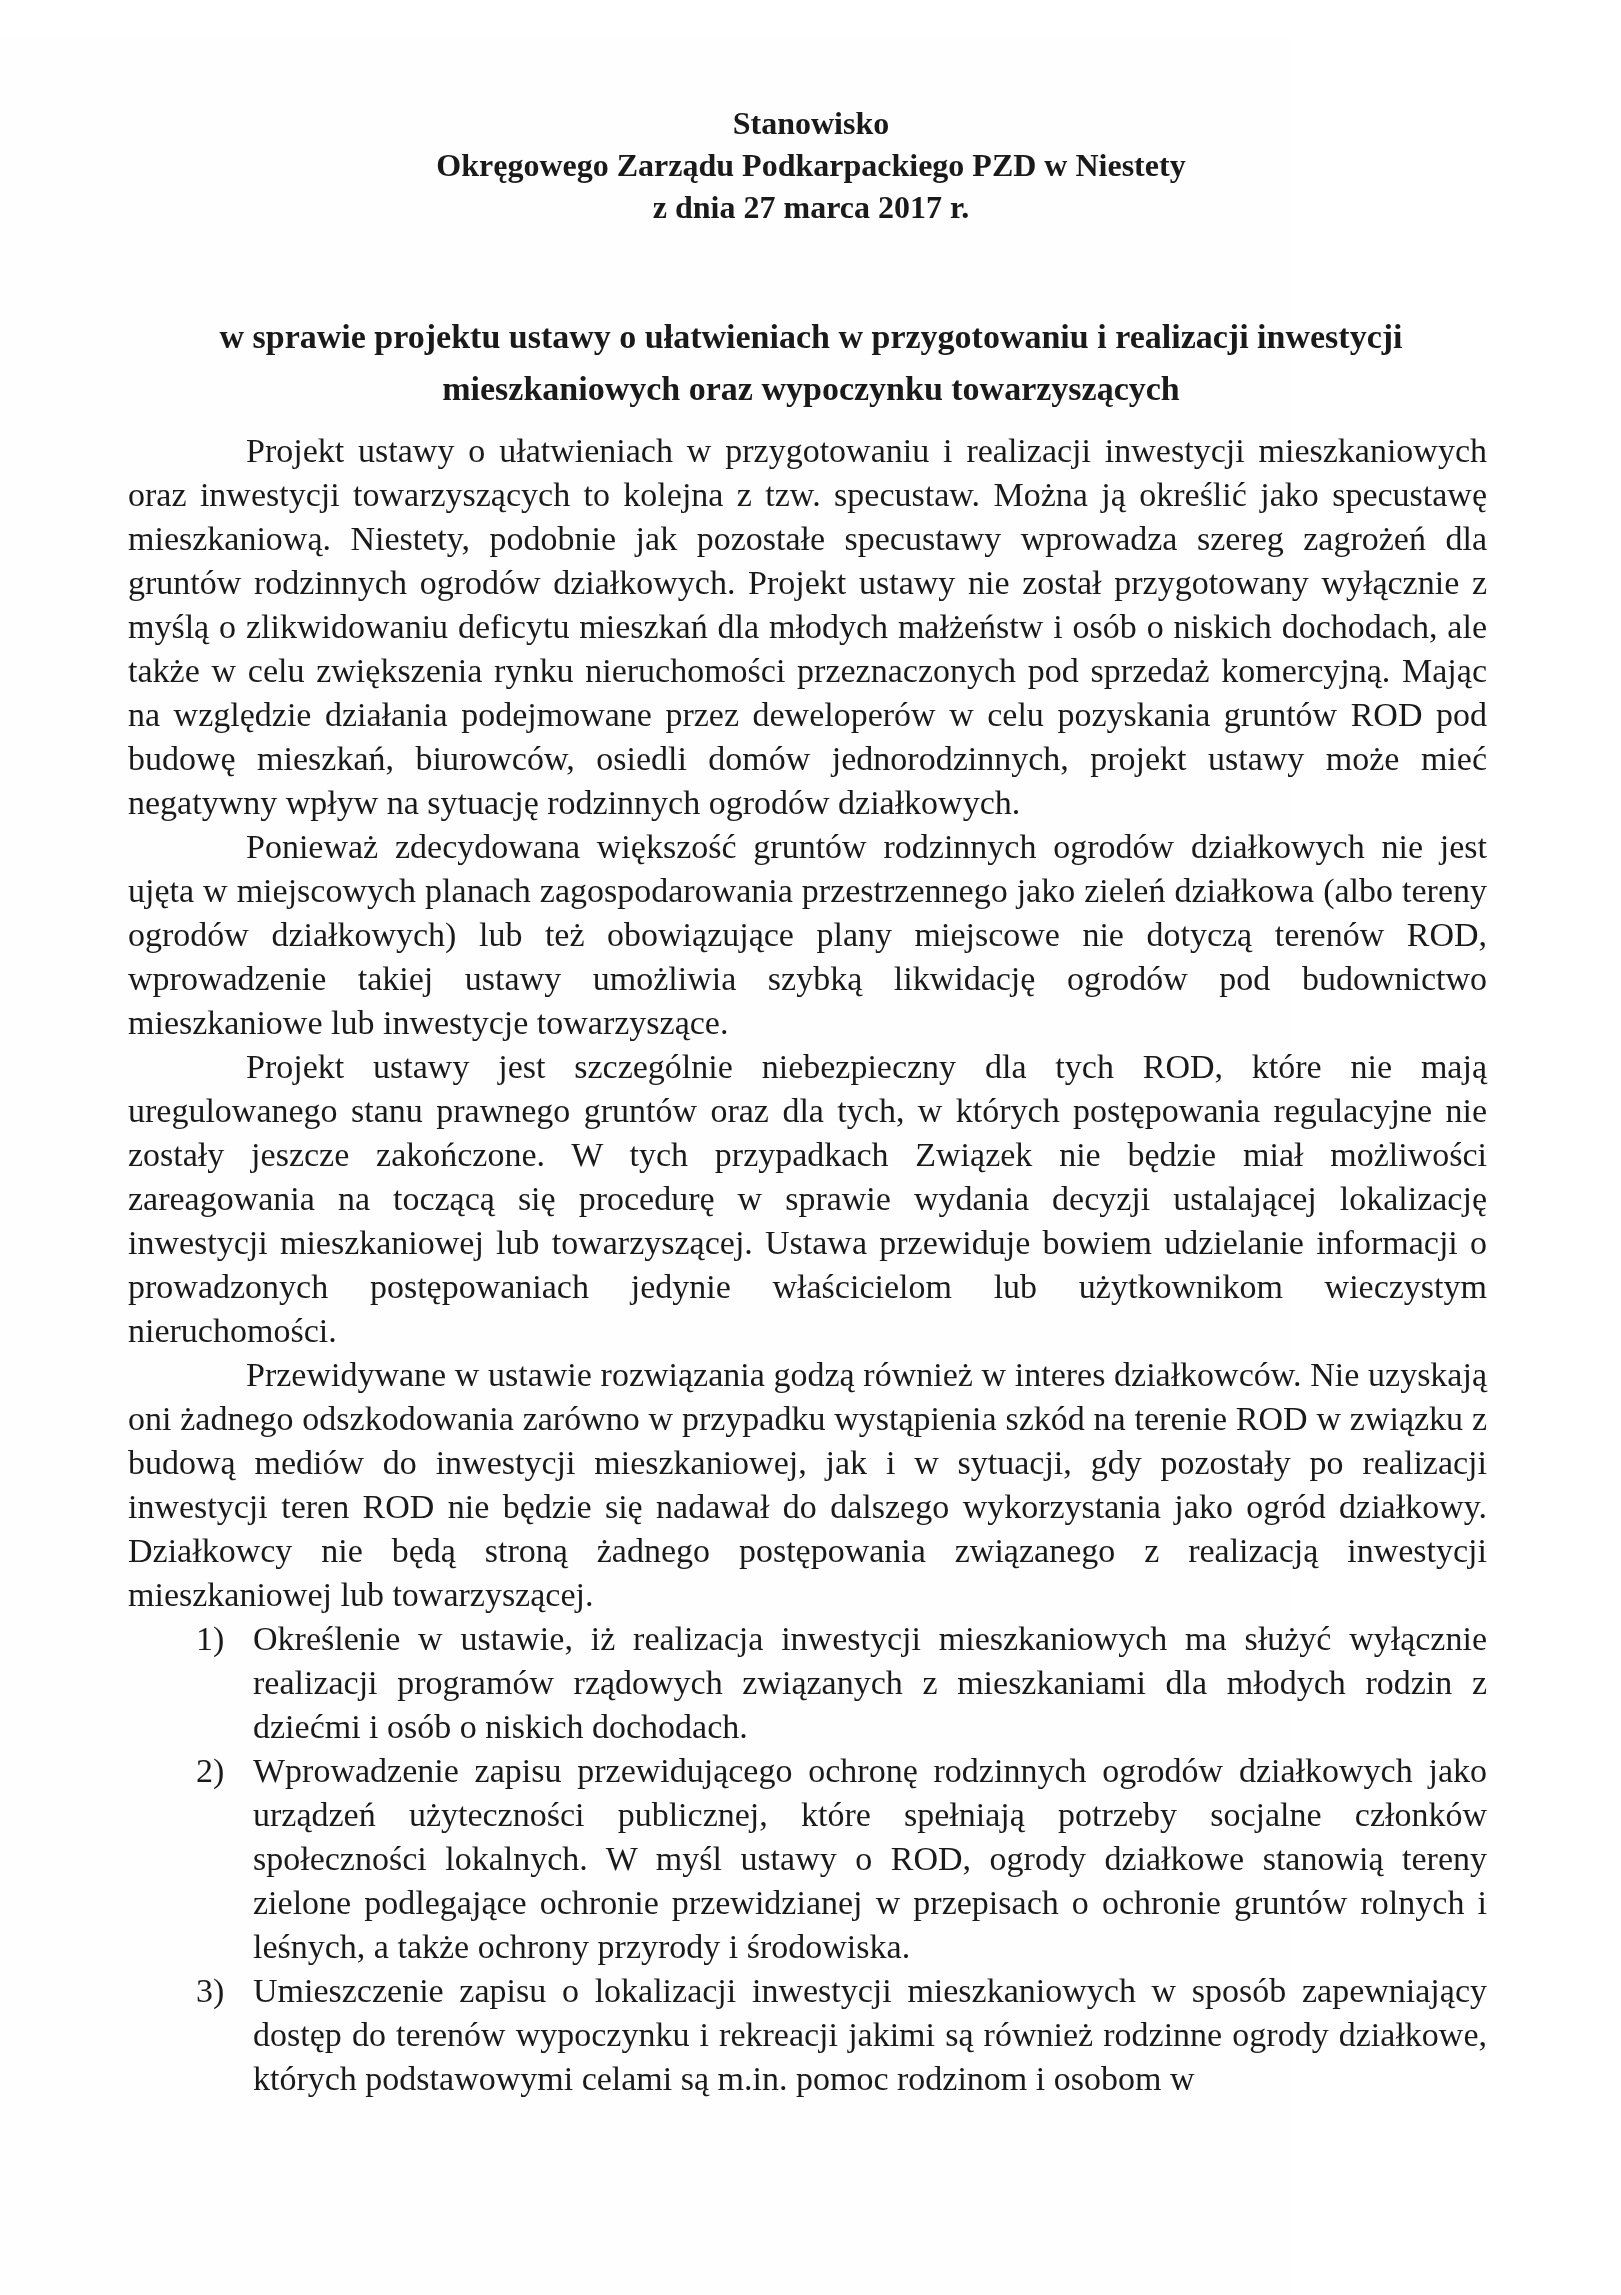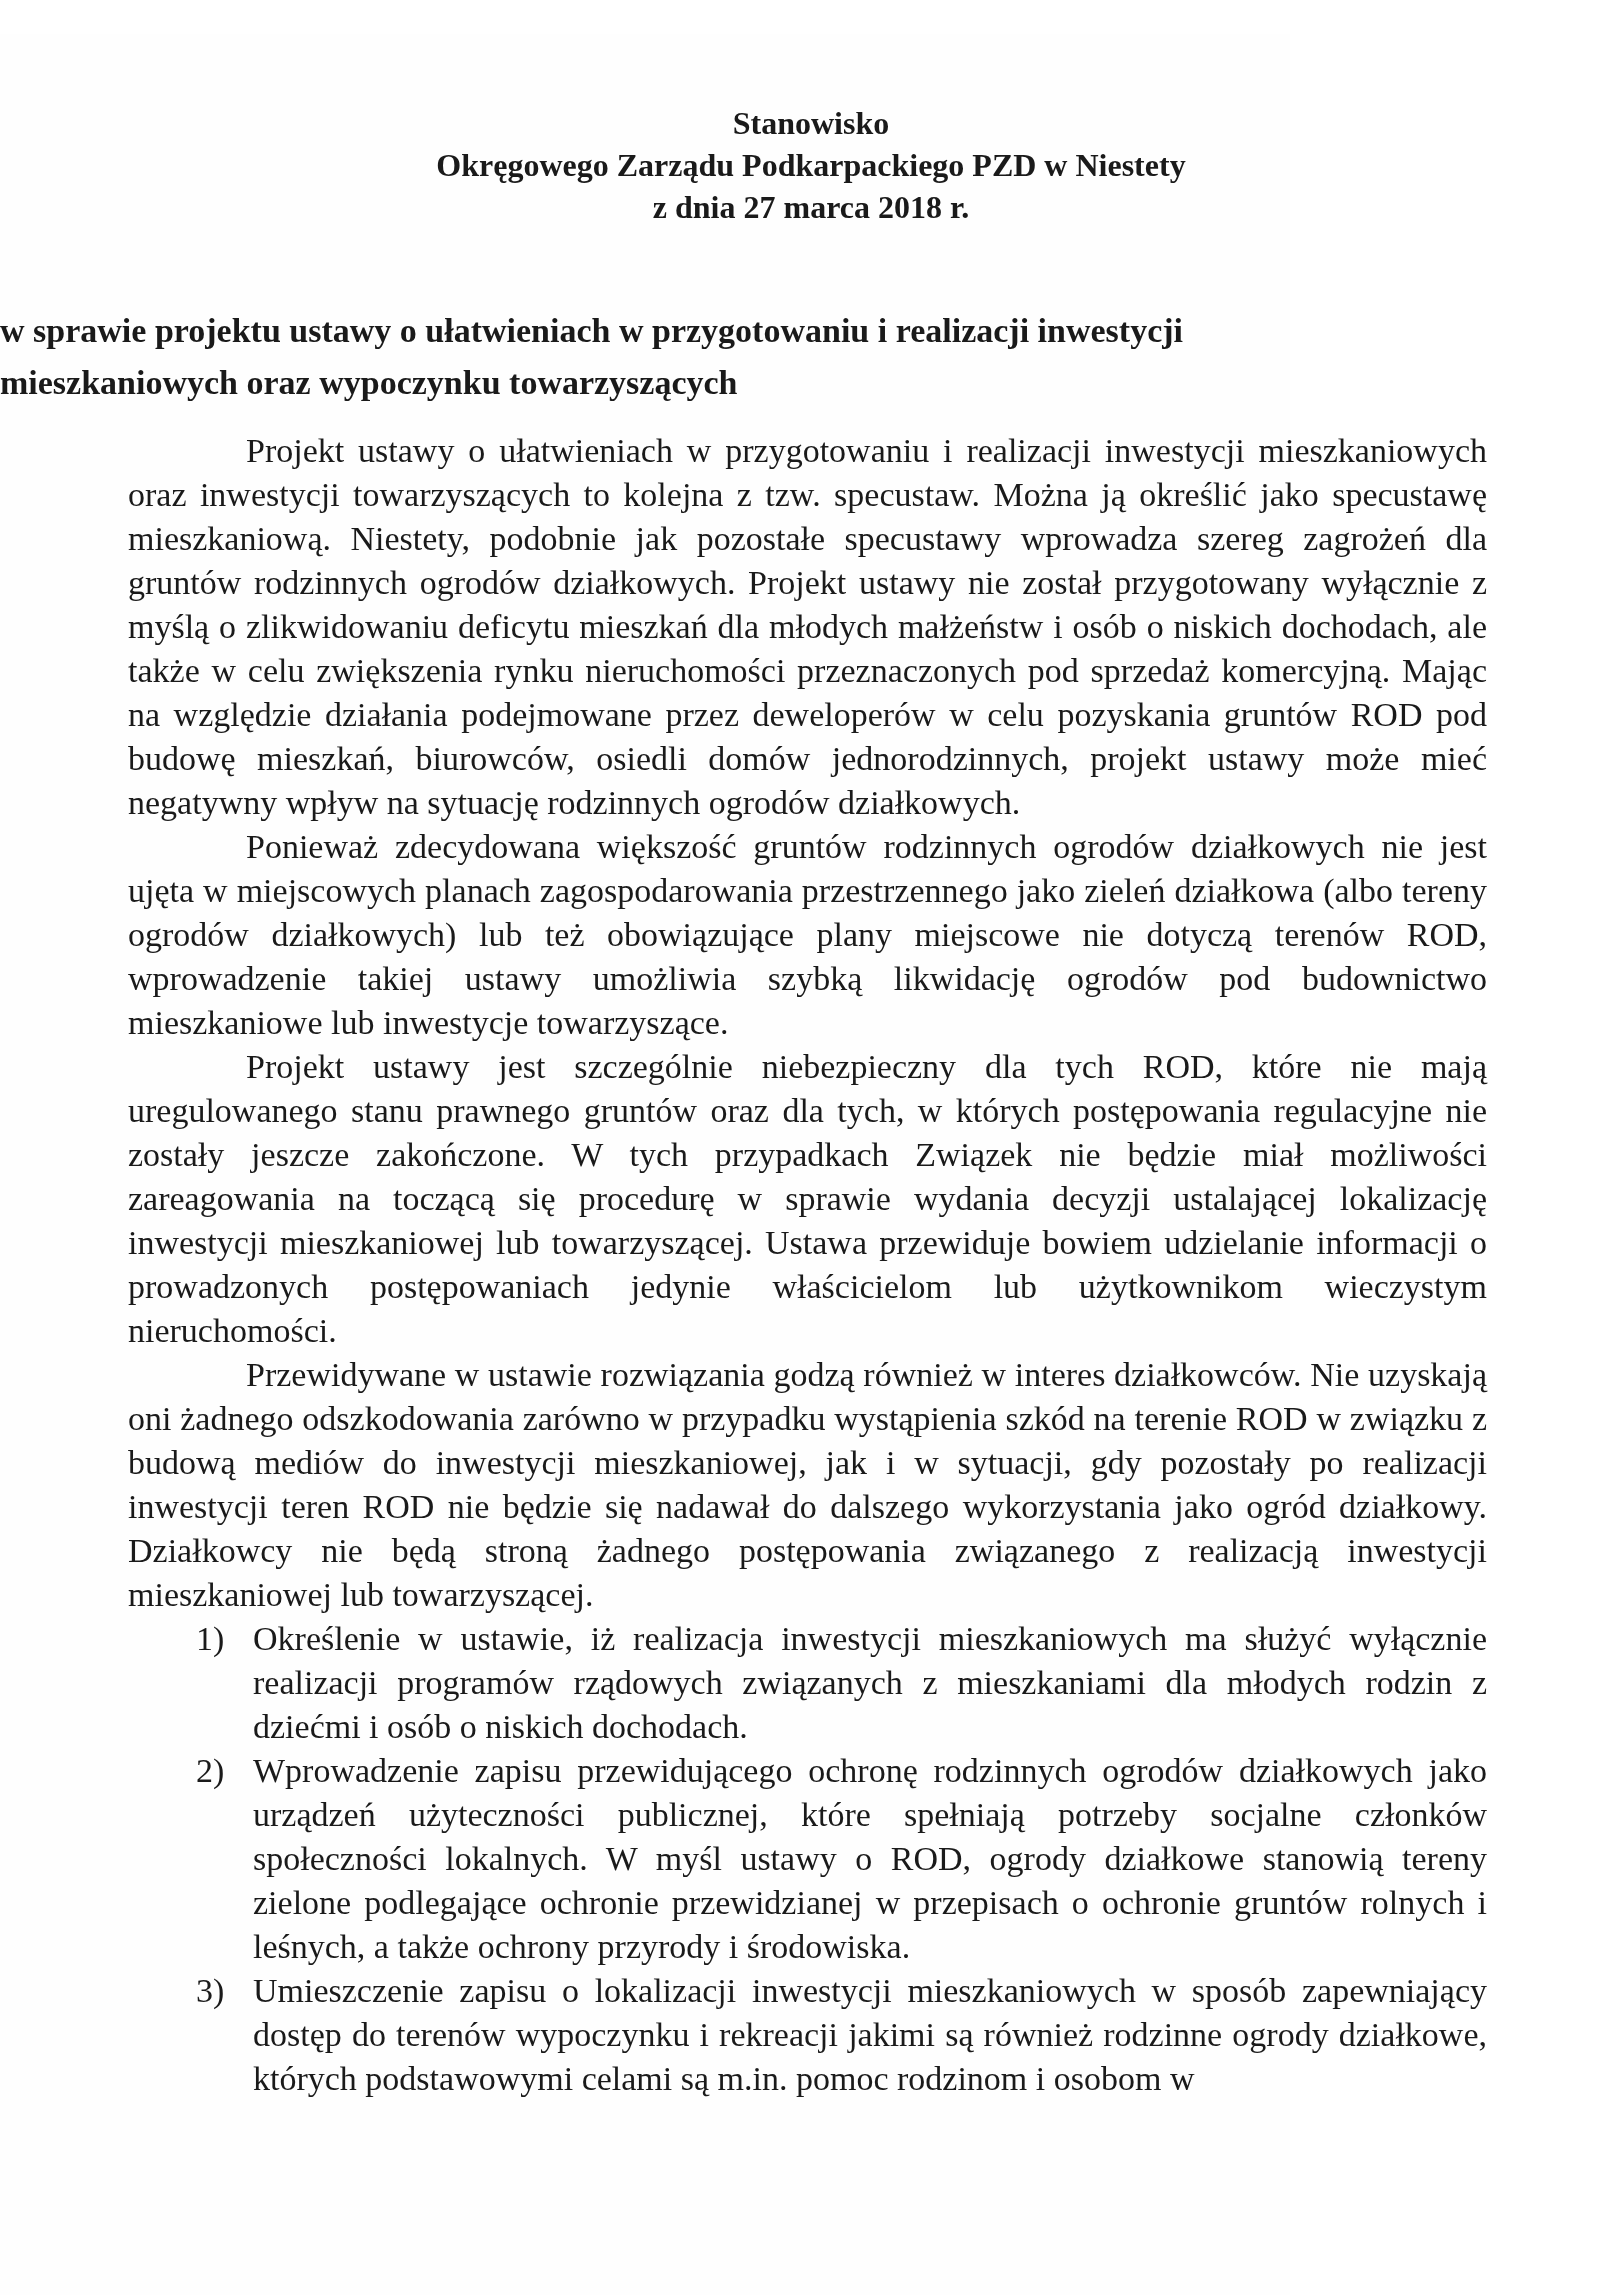--- a/index.html
+++ b/index.html
@@ -6,42 +6,42 @@
   body {
     width: 1622px; height: 2295px; position: relative; overflow: hidden;
     font-family: "Liberation Serif", "DejaVu Serif", serif;
     color: #1a1a1a;
   }
   .page { position: absolute; left: 0; top: 0; width: 1290px; height: 2295px; background: #fefefe; margin-top: 34px; }
   .header { position: absolute; left: 0; top: 68px; width: 1622px; text-align: center; }
   .header .line {
     font-weight: bold; font-size: 32px; line-height: 42px; letter-spacing: 0px;
   }
-  .subject { position: absolute; left: 0; top: 271px; width: 1622px; text-align: left; }
+  .subject { position: absolute; left: 0; top: 277px; width: 1622px; text-align: center; }
   .subject .line {
     font-weight: bold; font-size: 34px; line-height: 52px;
   }
   .body {
     position: absolute; left: 128px; top: 395px; width: 1359px;
     font-size: 34px; line-height: 44px; text-align: justify;
   }
   .body p { margin: 0; text-indent: 118px; text-align: justify; }
   .list { margin: 0; padding: 0; list-style: none; }
   .list li { position: relative; padding-left: 125px; text-align: justify; }
   .list li .num { position: absolute; left: 68px; top: 0; }
 </style>
 </head>
 <body>
 
 <div class="page">
 
   <div class="header">
     <div class="line">Stanowisko</div>
     <div class="line">Okręgowego Zarządu Podkarpackiego PZD w Niestety</div>
-    <div class="line">z dnia 27 marca 2018 r.</div>
+    <div class="line">z dnia 27 marca 2017 r.</div>
   </div>
 
   <div class="subject">
     <div class="line">w sprawie projektu ustawy o ułatwieniach w przygotowaniu i realizacji inwestycji</div>
     <div class="line">mieszkaniowych oraz wypoczynku towarzyszących</div>
   </div>
 
   <div class="body">
     <p>Projekt ustawy o ułatwieniach w przygotowaniu i realizacji inwestycji mieszkaniowych oraz inwestycji towarzyszących to kolejna z tzw. specustaw. Można ją określić jako specustawę mieszkaniową. Niestety, podobnie jak pozostałe specustawy wprowadza szereg zagrożeń dla gruntów rodzinnych ogrodów działkowych. Projekt ustawy nie został przygotowany wyłącznie z myślą o zlikwidowaniu deficytu mieszkań dla młodych małżeństw i osób o niskich dochodach, ale także w celu zwiększenia rynku nieruchomości przeznaczonych pod sprzedaż komercyjną. Mając na względzie działania podejmowane przez deweloperów w celu pozyskania gruntów ROD pod budowę mieszkań, biurowców, osiedli domów jednorodzinnych, projekt ustawy może mieć negatywny wpływ na sytuację rodzinnych ogrodów działkowych.</p>
     <p>Ponieważ zdecydowana większość gruntów rodzinnych ogrodów działkowych nie jest ujęta w miejscowych planach zagospodarowania przestrzennego jako zieleń działkowa (albo tereny ogrodów działkowych) lub też obowiązujące plany miejscowe nie dotyczą terenów ROD, wprowadzenie takiej ustawy umożliwia szybką likwidację ogrodów pod budownictwo mieszkaniowe lub inwestycje towarzyszące.</p>

